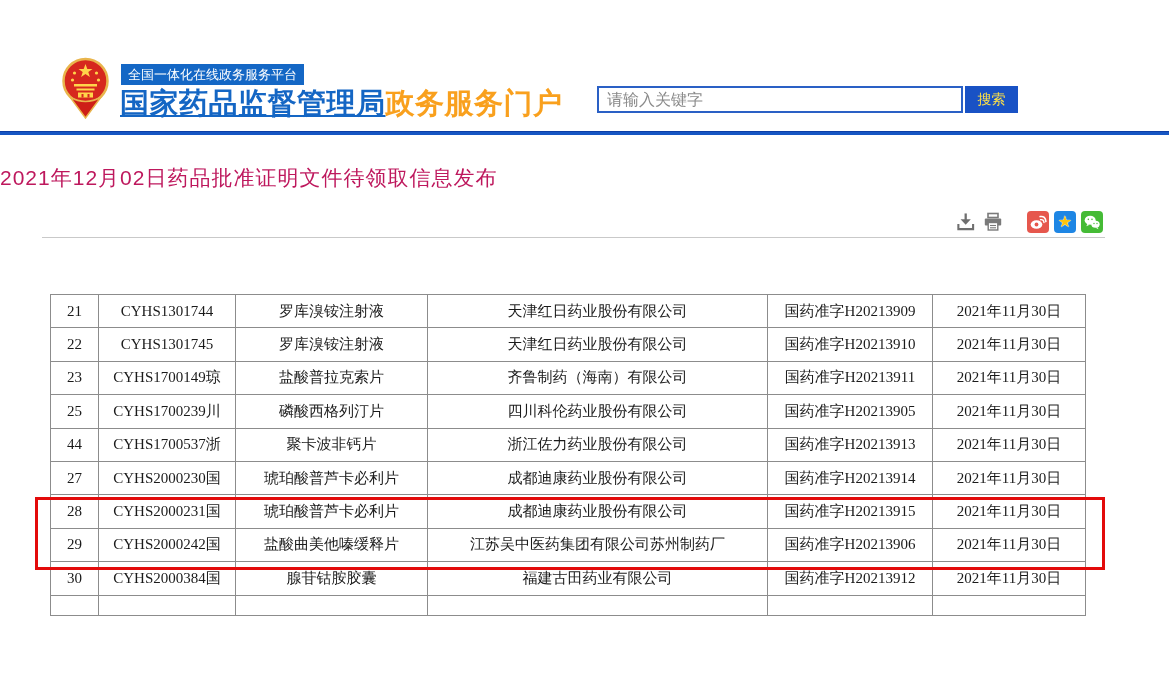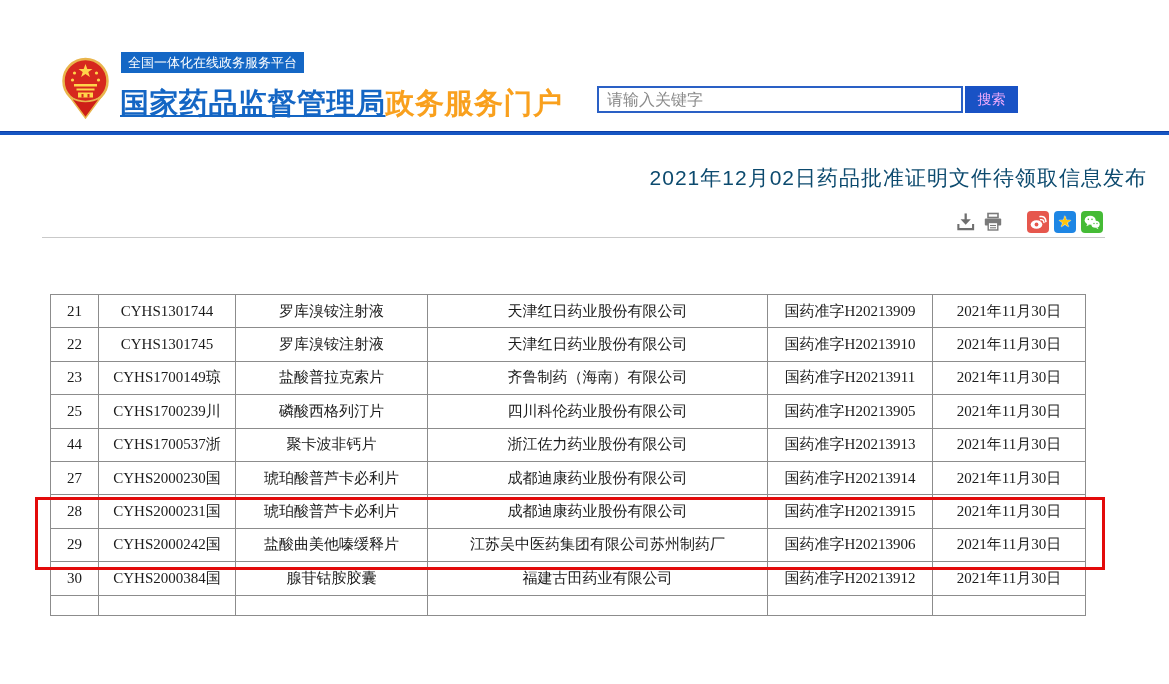--- a/index.html
+++ b/index.html
@@ -8,21 +8,21 @@
     position: relative;
     width: 1169px;
     height: 684px;
     overflow: hidden;
     font-family: "Liberation Sans", "DejaVu Sans", sans-serif;
   }
 
   
   .emblem { position: absolute; left: 62px; top: 56px; }
   .badge {
-    position: absolute; left: 121px; top: 52px;
+    position: absolute; left: 121px; top: 64px;
     background: #1467C5; color: #fff;
     font-size: 13px; line-height: 19px; padding: 1px 7px;
   }
   .site-title {
     position: absolute; left: 120px; top: 84px;
     font-size: 29px; font-weight: bold; letter-spacing: 0.5px;
     white-space: nowrap;
   }
   .site-title .blue { color: #1466C4; text-decoration: underline; }
   .site-title .orange { color: #F9A01D; text-align: right; }
@@ -30,35 +30,35 @@
   .search-wrap { position: absolute; left: 597px; top: 86px; display: flex; }
   .search-input {
     width: 366px; height: 27px;
     border: 2px solid #2A60C5; outline: none;
     font-size: 16px; padding: 0 8px; color: #333;
     font-family: "Liberation Sans", sans-serif;
   }
   .search-input::placeholder { color: #8a8a8a; }
   .search-btn {
     width: 53px; height: 27px; margin-left: 2px;
-    background: #1952C5; color: #f0abfc; border: none;
+    background: #1952C5; color: #fde047; border: none;
     font-size: 14px; cursor: pointer;
     font-family: "Liberation Sans", sans-serif;
   }
 
   .blue-divider {
     position: absolute; left: 0; top: 131px;
     width: 1169px; height: 4px;
     background: #1656C3; border-top: 1px solid #0D3FA6;
   }
 
   
   .page-title {
     position: absolute; left: 0; top: 164px; width: 1147px;
-    text-align: right; font-size: 21px; color: #0c4a6e;
+    text-align: left; font-size: 21px; color: #be185d;
     font-weight: normal; letter-spacing: 1px;
   }
 
   
   .toolbar {
     position: absolute; left: 956px; top: 210px;
     display: flex; align-items: center; height: 24px;
   }
   .tool-gray { margin-right: 8px; display: inline-flex; cursor: pointer; }
   .tool-social {

